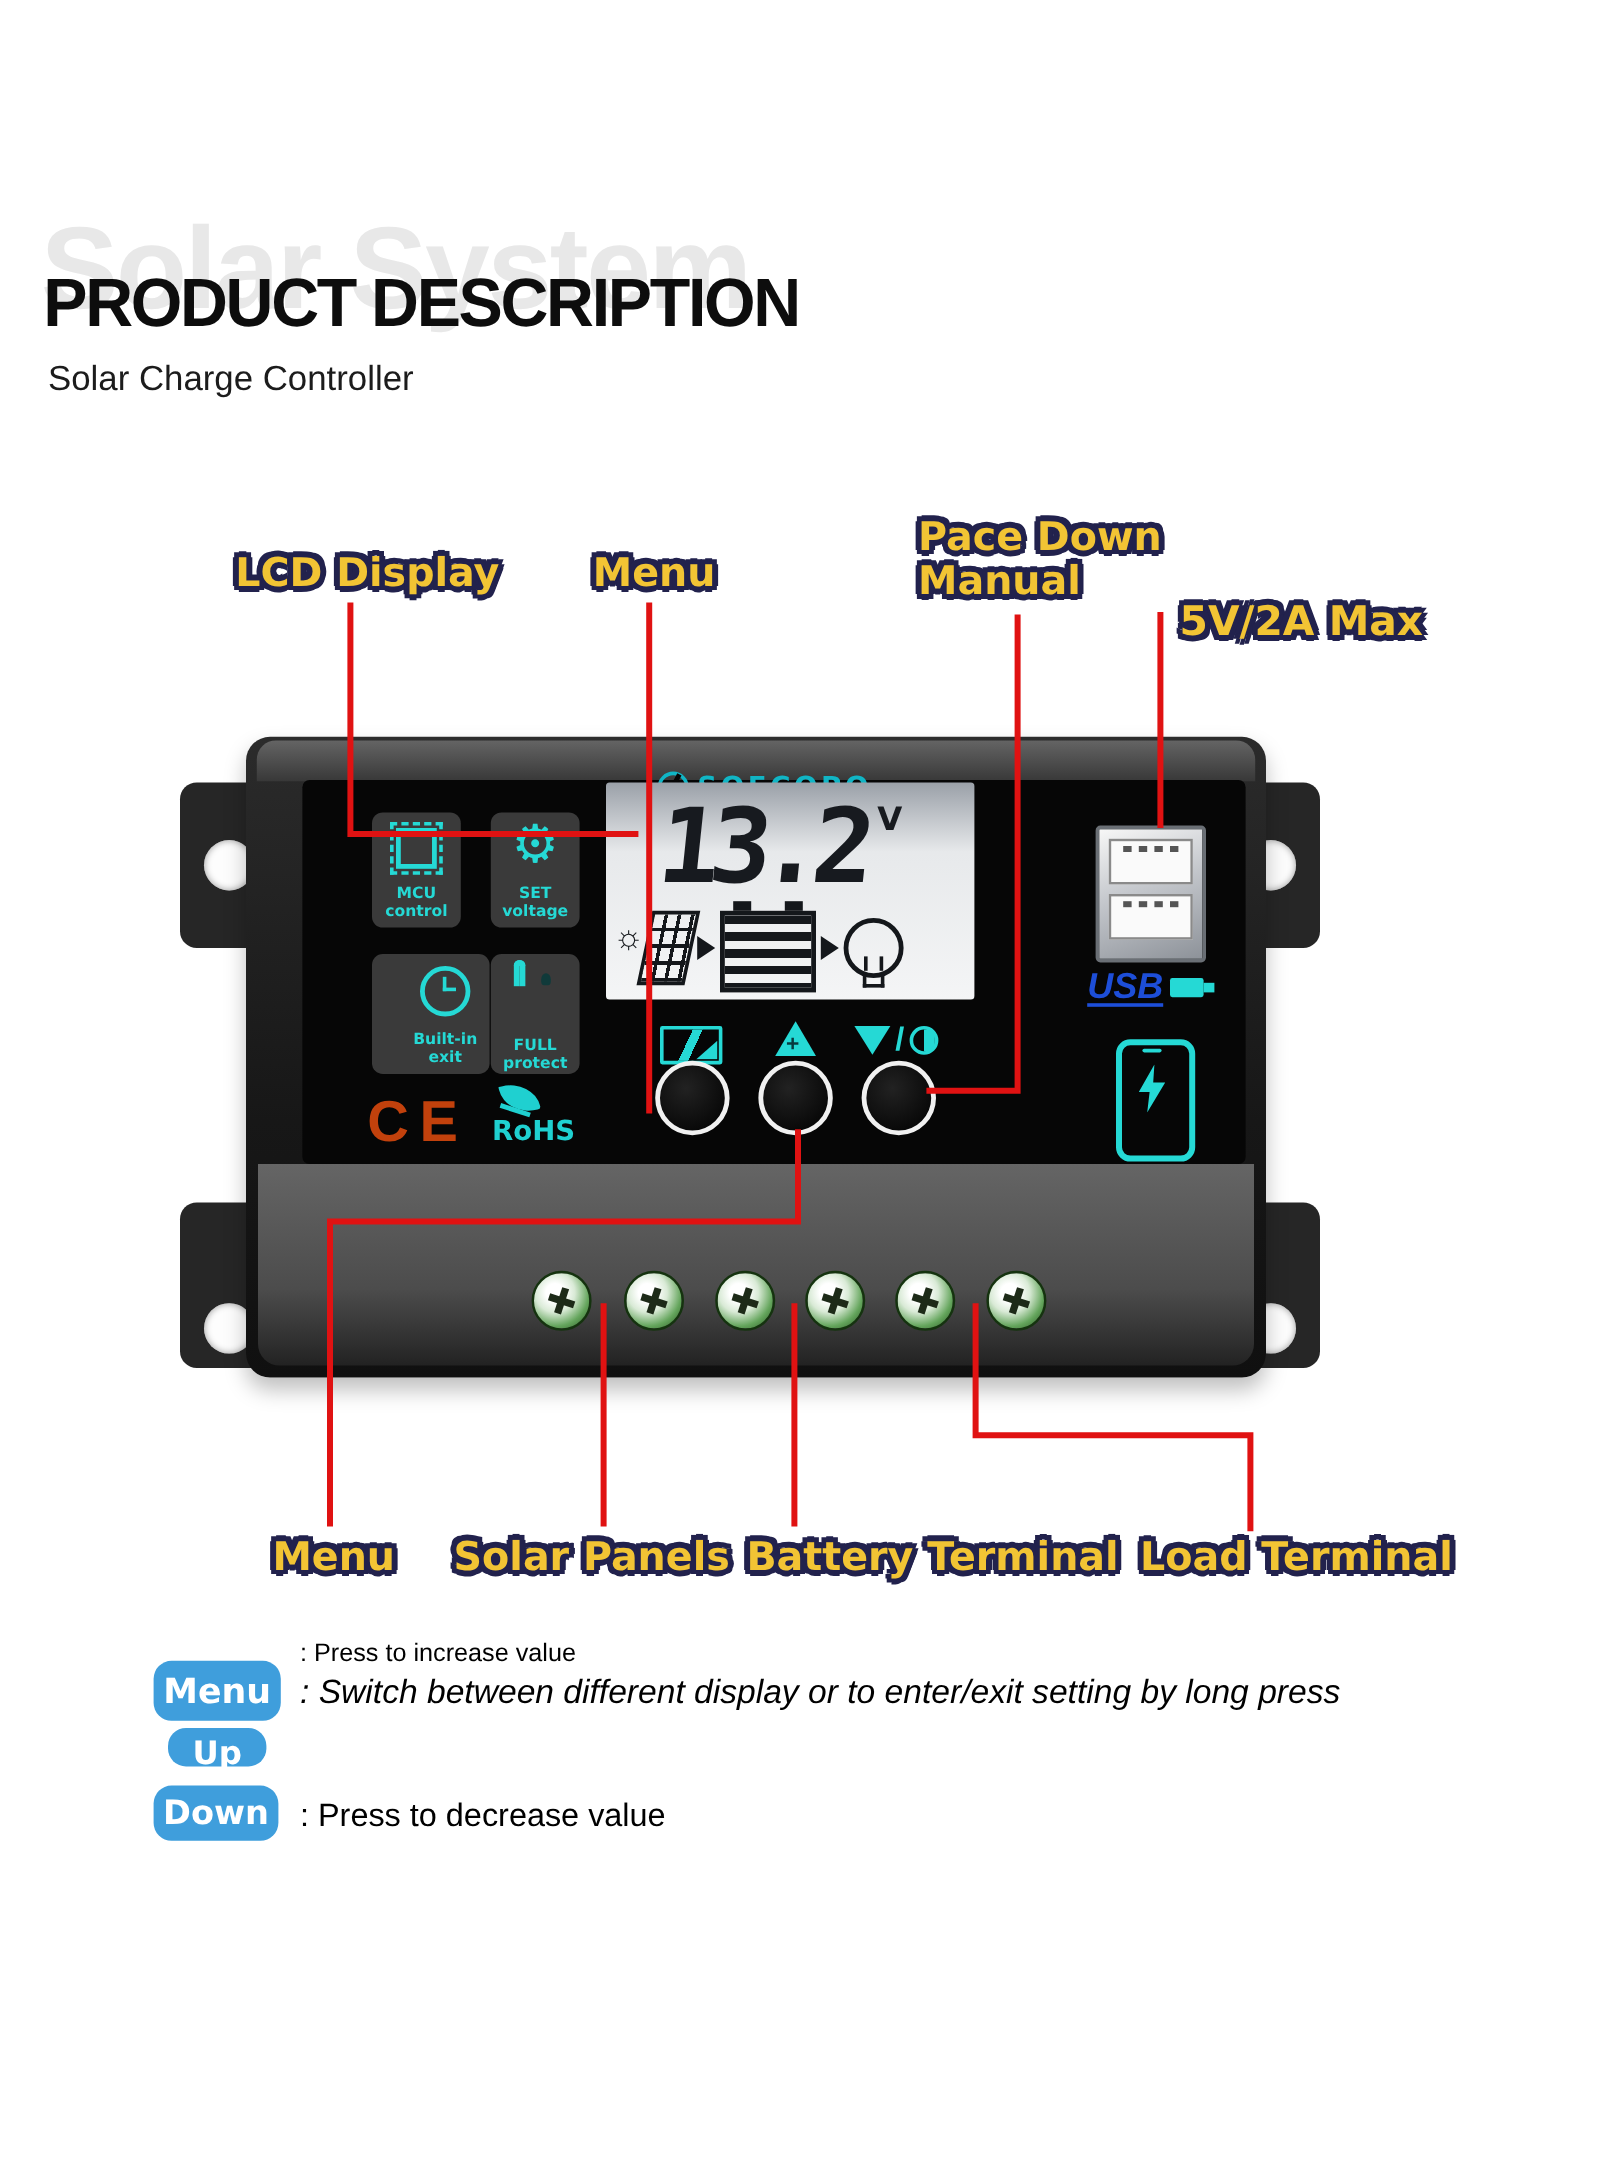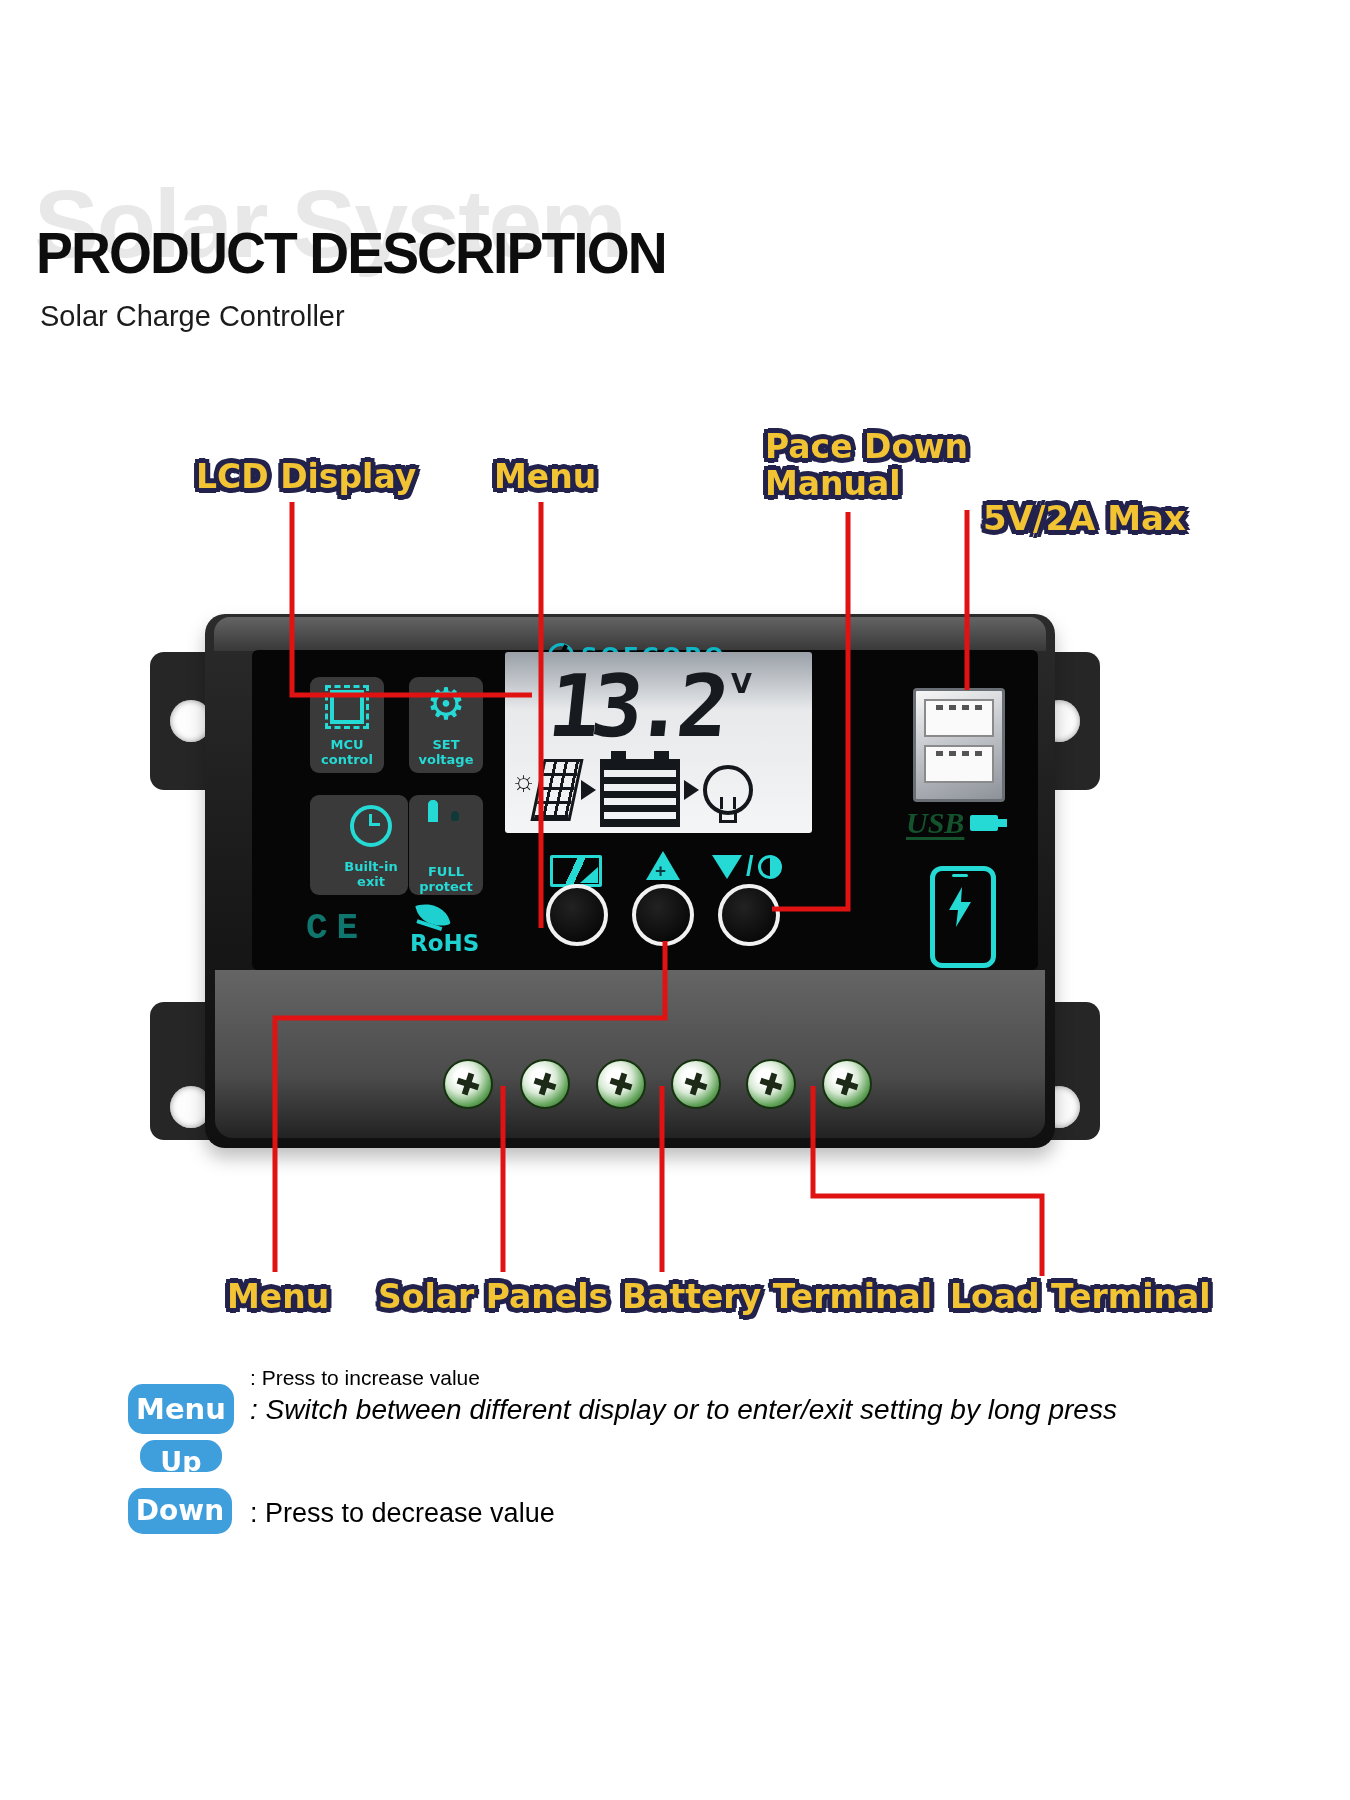--- a/index.html
+++ b/index.html
@@ -97,22 +97,22 @@
   .clock-ic::before{content:"";position:absolute;left:15px;top:5px;width:3px;height:12px;background:#25d9d5;}
   .clock-ic::after{content:"";position:absolute;left:15px;top:14px;width:11px;height:3px;background:#25d9d5;}
   .lock-ic{width:36px;height:42px;position:relative;margin:1px 0;}
   .lock-ic .shackle{width:18px;height:16px;border:5px solid #25d9d5;border-bottom:none;
                     border-radius:12px 12px 0 0;margin:0 auto;}
   .lock-ic .lbody{width:34px;height:22px;background:#25d9d5;border-radius:4px;margin:-1px auto 0;position:relative;}
   .lock-ic .lbody::after{content:"";position:absolute;left:13px;top:6px;width:8px;height:10px;
                          background:#103a3a;border-radius:50% 50% 30% 30%;}
 
   
-  .ce-mark{position:absolute;left:306px;top:908px;font-family:Liberation Mono, monospace;
-           font-size:36px;font-weight:bold;color:#0f766e;letter-spacing:9px;}
+  .ce-mark{position:absolute;left:306px;top:908px;font-family:Liberation Sans, sans-serif;
+           font-size:48px;font-weight:bold;color:#c2410c;letter-spacing:9px;}
   .rohs{position:absolute;left:404px;top:904px;width:80px;height:56px;}
   .leaf-ic{position:absolute;left:14px;top:-2px;width:30px;height:26px;background:#1fd0d0;
            border-radius:2% 100% 10% 100%;transform:rotate(-14deg);}
   .leaf-ic::after{content:"";position:absolute;left:-4px;top:20px;width:26px;height:4px;
                   background:#1fd0d0;transform:rotate(32deg);}
   .rohs-text{position:absolute;left:6px;top:26px;font-family:"DejaVu Sans",sans-serif;
              font-size:23px;font-weight:bold;color:#1fd0d0;}
 
   
   .batt-sm{position:absolute;left:550px;top:855px;width:46px;height:26px;border:3px solid #25d9d5;
@@ -135,22 +135,22 @@
   .pb1{left:546px;} .pb2{left:632px;} .pb3{left:718px;}
 
   
   .usb-port{position:absolute;left:913px;top:688px;width:86px;height:108px;border-radius:4px;
             border:3px solid #6a6f75;
             background:linear-gradient(160deg,#f7f7f7,#c4c7cc 45%,#8d9299);}
   .usb-slot{width:66px;height:30px;background:#fafafa;border:2px solid #8a8a8a;margin:8px auto 6px;
             display:flex;gap:6px;align-items:flex-start;justify-content:center;padding-top:4px;}
   .usb-slot i{display:block;width:7px;height:5px;background:#555;}
   .usb-label{position:absolute;left:906px;top:806px;display:flex;align-items:center;gap:6px;}
-  .usb-text{font-family:Liberation Serif, serif;font-size:30px;font-weight:bold;font-style:italic;
-            color:#14532d;text-decoration:underline;text-decoration-thickness:3px;text-underline-offset:4px;}
+  .usb-text{font-family:Liberation Sans, sans-serif;font-size:30px;font-weight:bold;font-style:italic;
+            color:#1d4ed8;text-decoration:underline;text-decoration-thickness:3px;text-underline-offset:4px;}
   .plug-ic{position:relative;width:28px;height:16px;background:#25d9d5;border-radius:2px;}
   .plug-ic::after{content:"";position:absolute;right:-9px;top:4px;width:9px;height:8px;background:#25d9d5;}
   .phone-ic{position:absolute;left:930px;top:866px;width:56px;height:92px;border:5px solid #25d9d5;
             border-radius:12px;}
   .phone-ic::before{content:"";position:absolute;left:17px;top:3px;width:16px;height:3px;
                     background:#25d9d5;border-radius:2px;}
   .bolt{position:absolute;left:14px;top:16px;}
 
   
   .screw{position:absolute;top:1059px;width:46px;height:46px;border-radius:50%;

